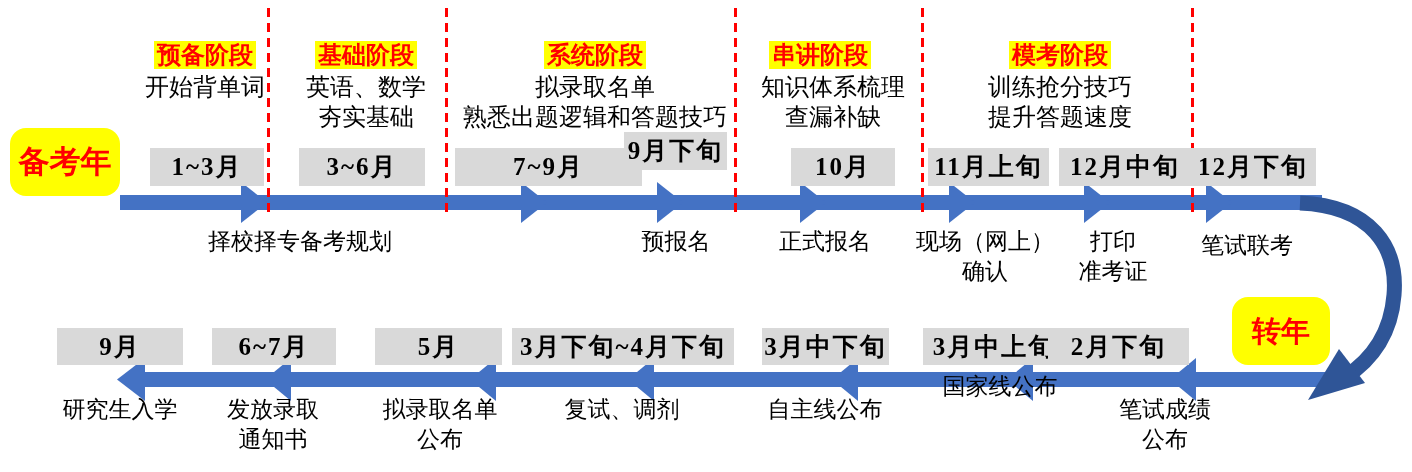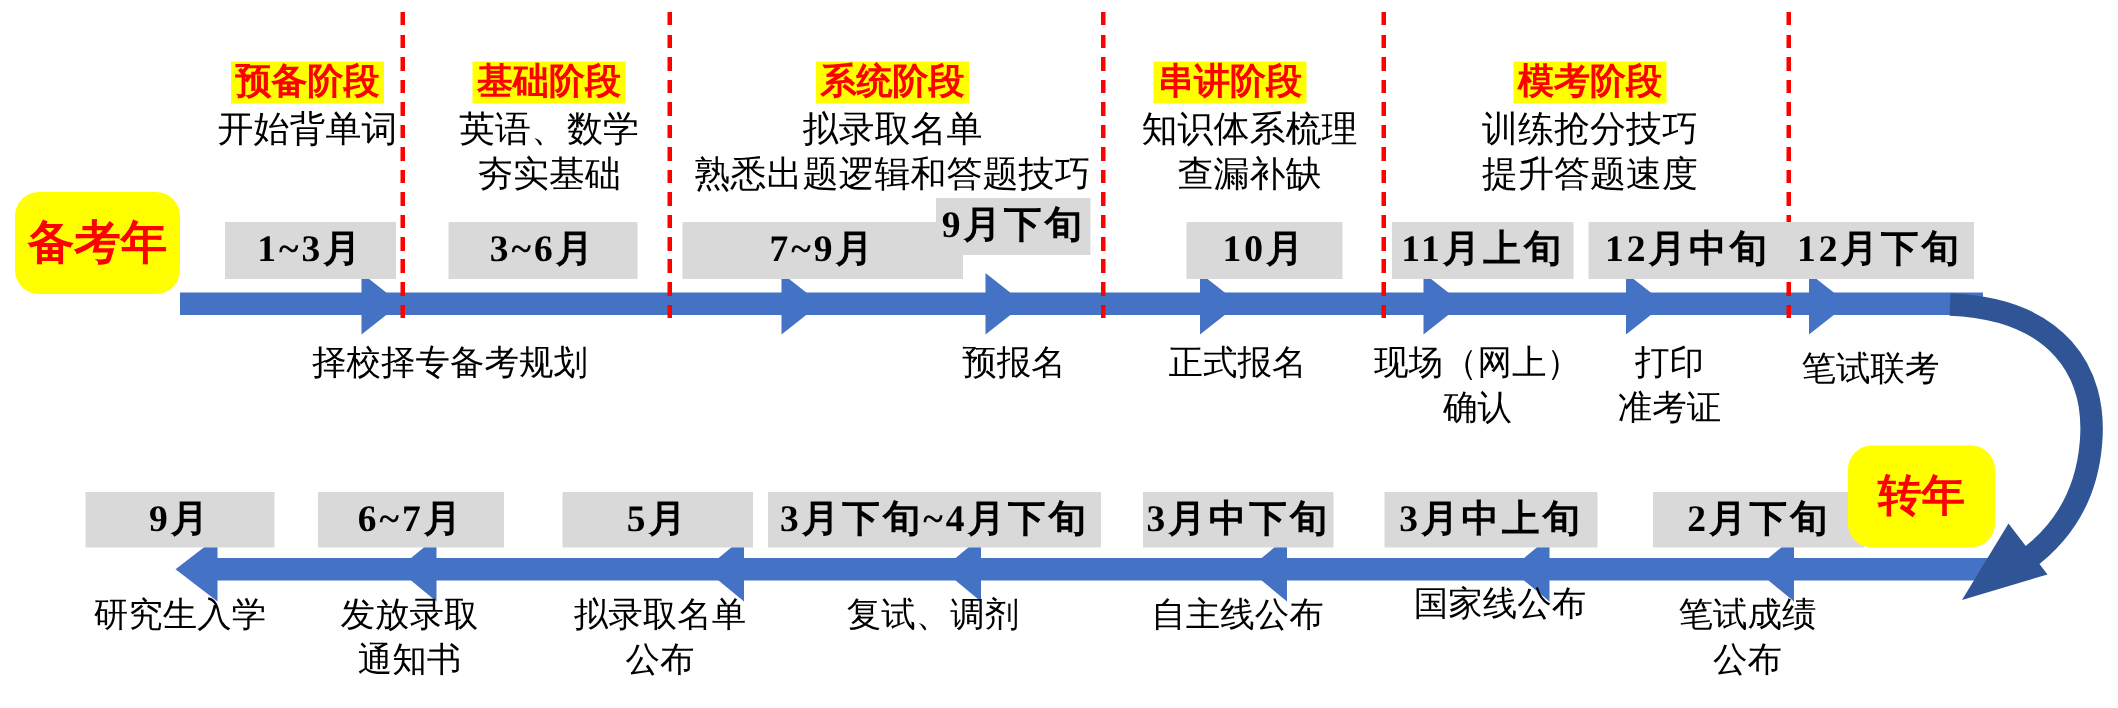--- a/index.html
+++ b/index.html
@@ -130,40 +130,40 @@
     <div>打印</div>
     <div>准考证</div>
   </div>
 
   <div class="month-box" style="left:57px;top:328px;width:126px;height:37px;line-height:37px">9月</div>
   <div class="month-box" style="left:212px;top:328px;width:124px;height:37px;line-height:37px">6~7月</div>
   <div class="month-box" style="left:375px;top:328px;width:127px;height:37px;line-height:37px">5月</div>
   <div class="month-box" style="left:512px;top:328px;width:222px;height:37px;line-height:37px">3月下旬~4月下旬</div>
   <div class="month-box" style="left:762px;top:328px;width:127px;height:37px;line-height:37px">3月中下旬</div>
   <div class="month-box" style="left:923px;top:328px;width:142px;height:37px;line-height:37px">3月中上旬</div>
-  <div class="month-box" style="left:1102px;top:328px;width:141px;height:37px;line-height:37px">2月下旬</div>
+  <div class="month-box" style="left:1048px;top:328px;width:141px;height:37px;line-height:37px">2月下旬</div>
 
   <div class="event" style="left:120px;top:395px">
     <div>研究生入学</div>
   </div>
   <div class="event" style="left:273px;top:395px">
     <div>发放录取</div>
     <div>通知书</div>
   </div>
   <div class="event" style="left:440px;top:395px">
     <div>拟录取名单</div>
     <div>公布</div>
   </div>
   <div class="event" style="left:622px;top:395px">
     <div>复试、调剂</div>
   </div>
   <div class="event" style="left:825px;top:395px">
     <div>自主线公布</div>
   </div>
-  <div class="event" style="left:1000px;top:388px">
+  <div class="event" style="left:1000px;top:372px">
     <div>国家线公布</div>
   </div>
   <div class="event" style="left:1165px;top:395px">
     <div>笔试成绩</div>
     <div>公布</div>
   </div>
 
 </div>
 
 </body></html>

